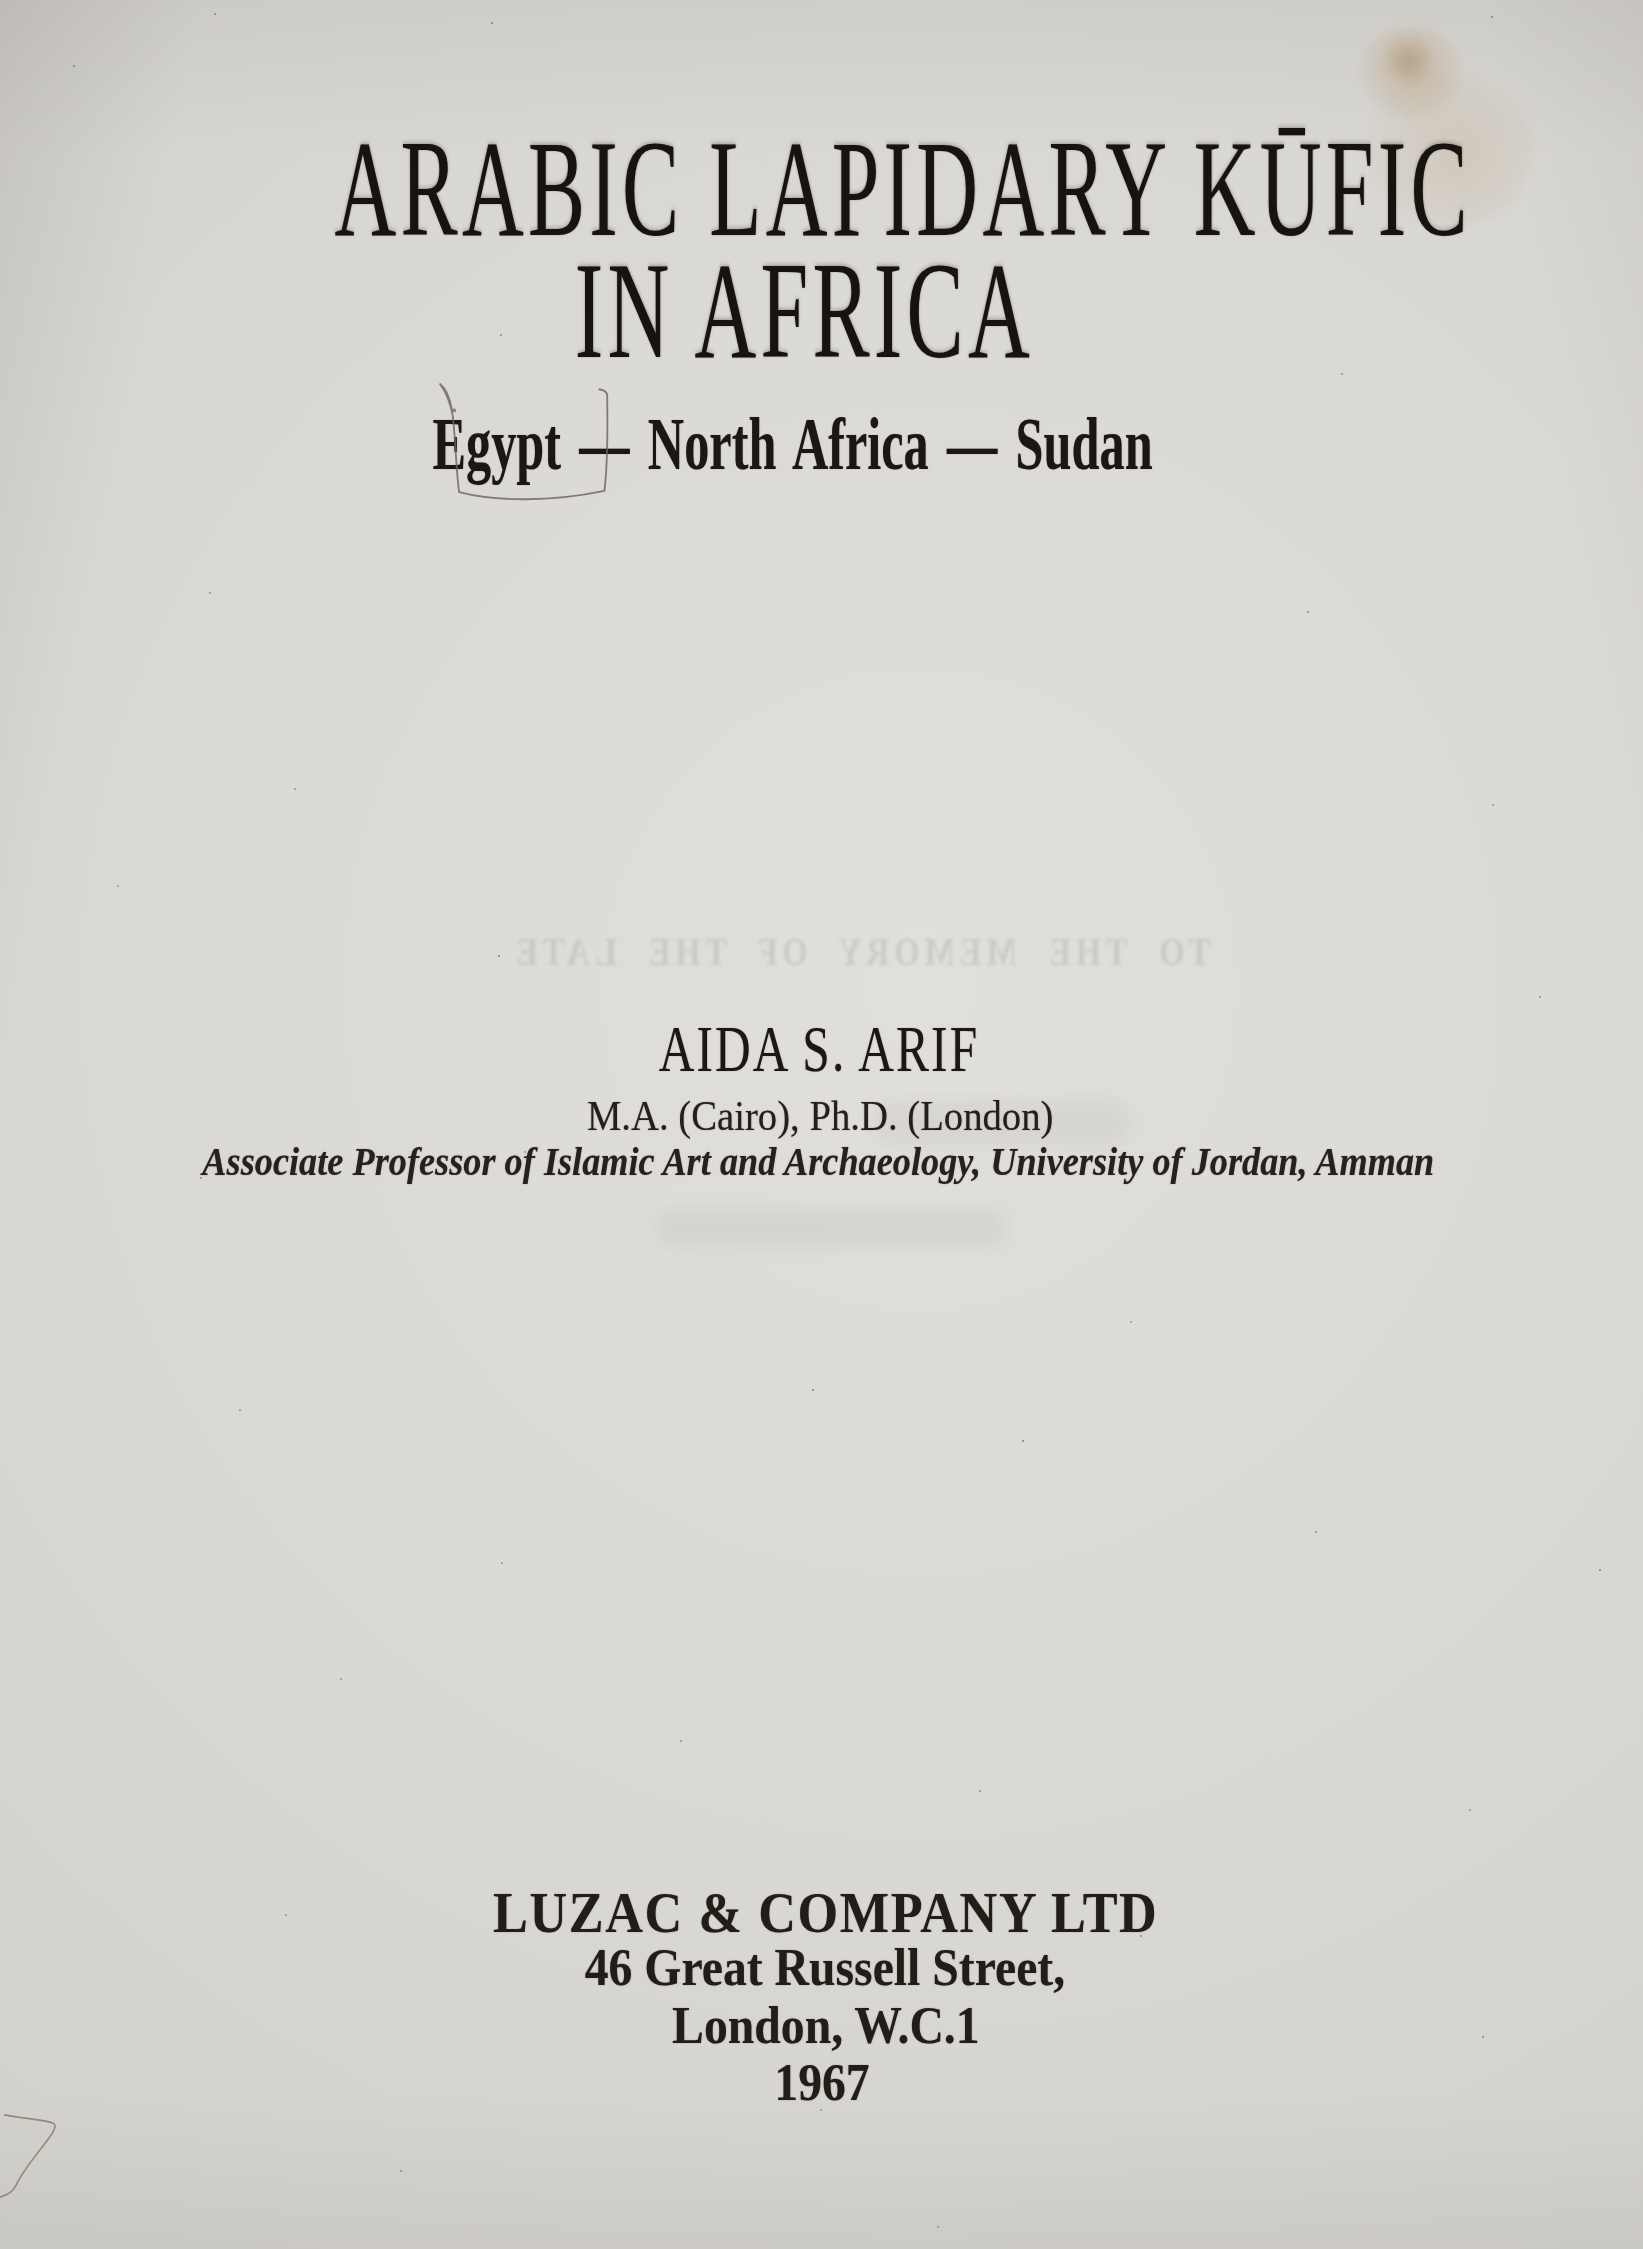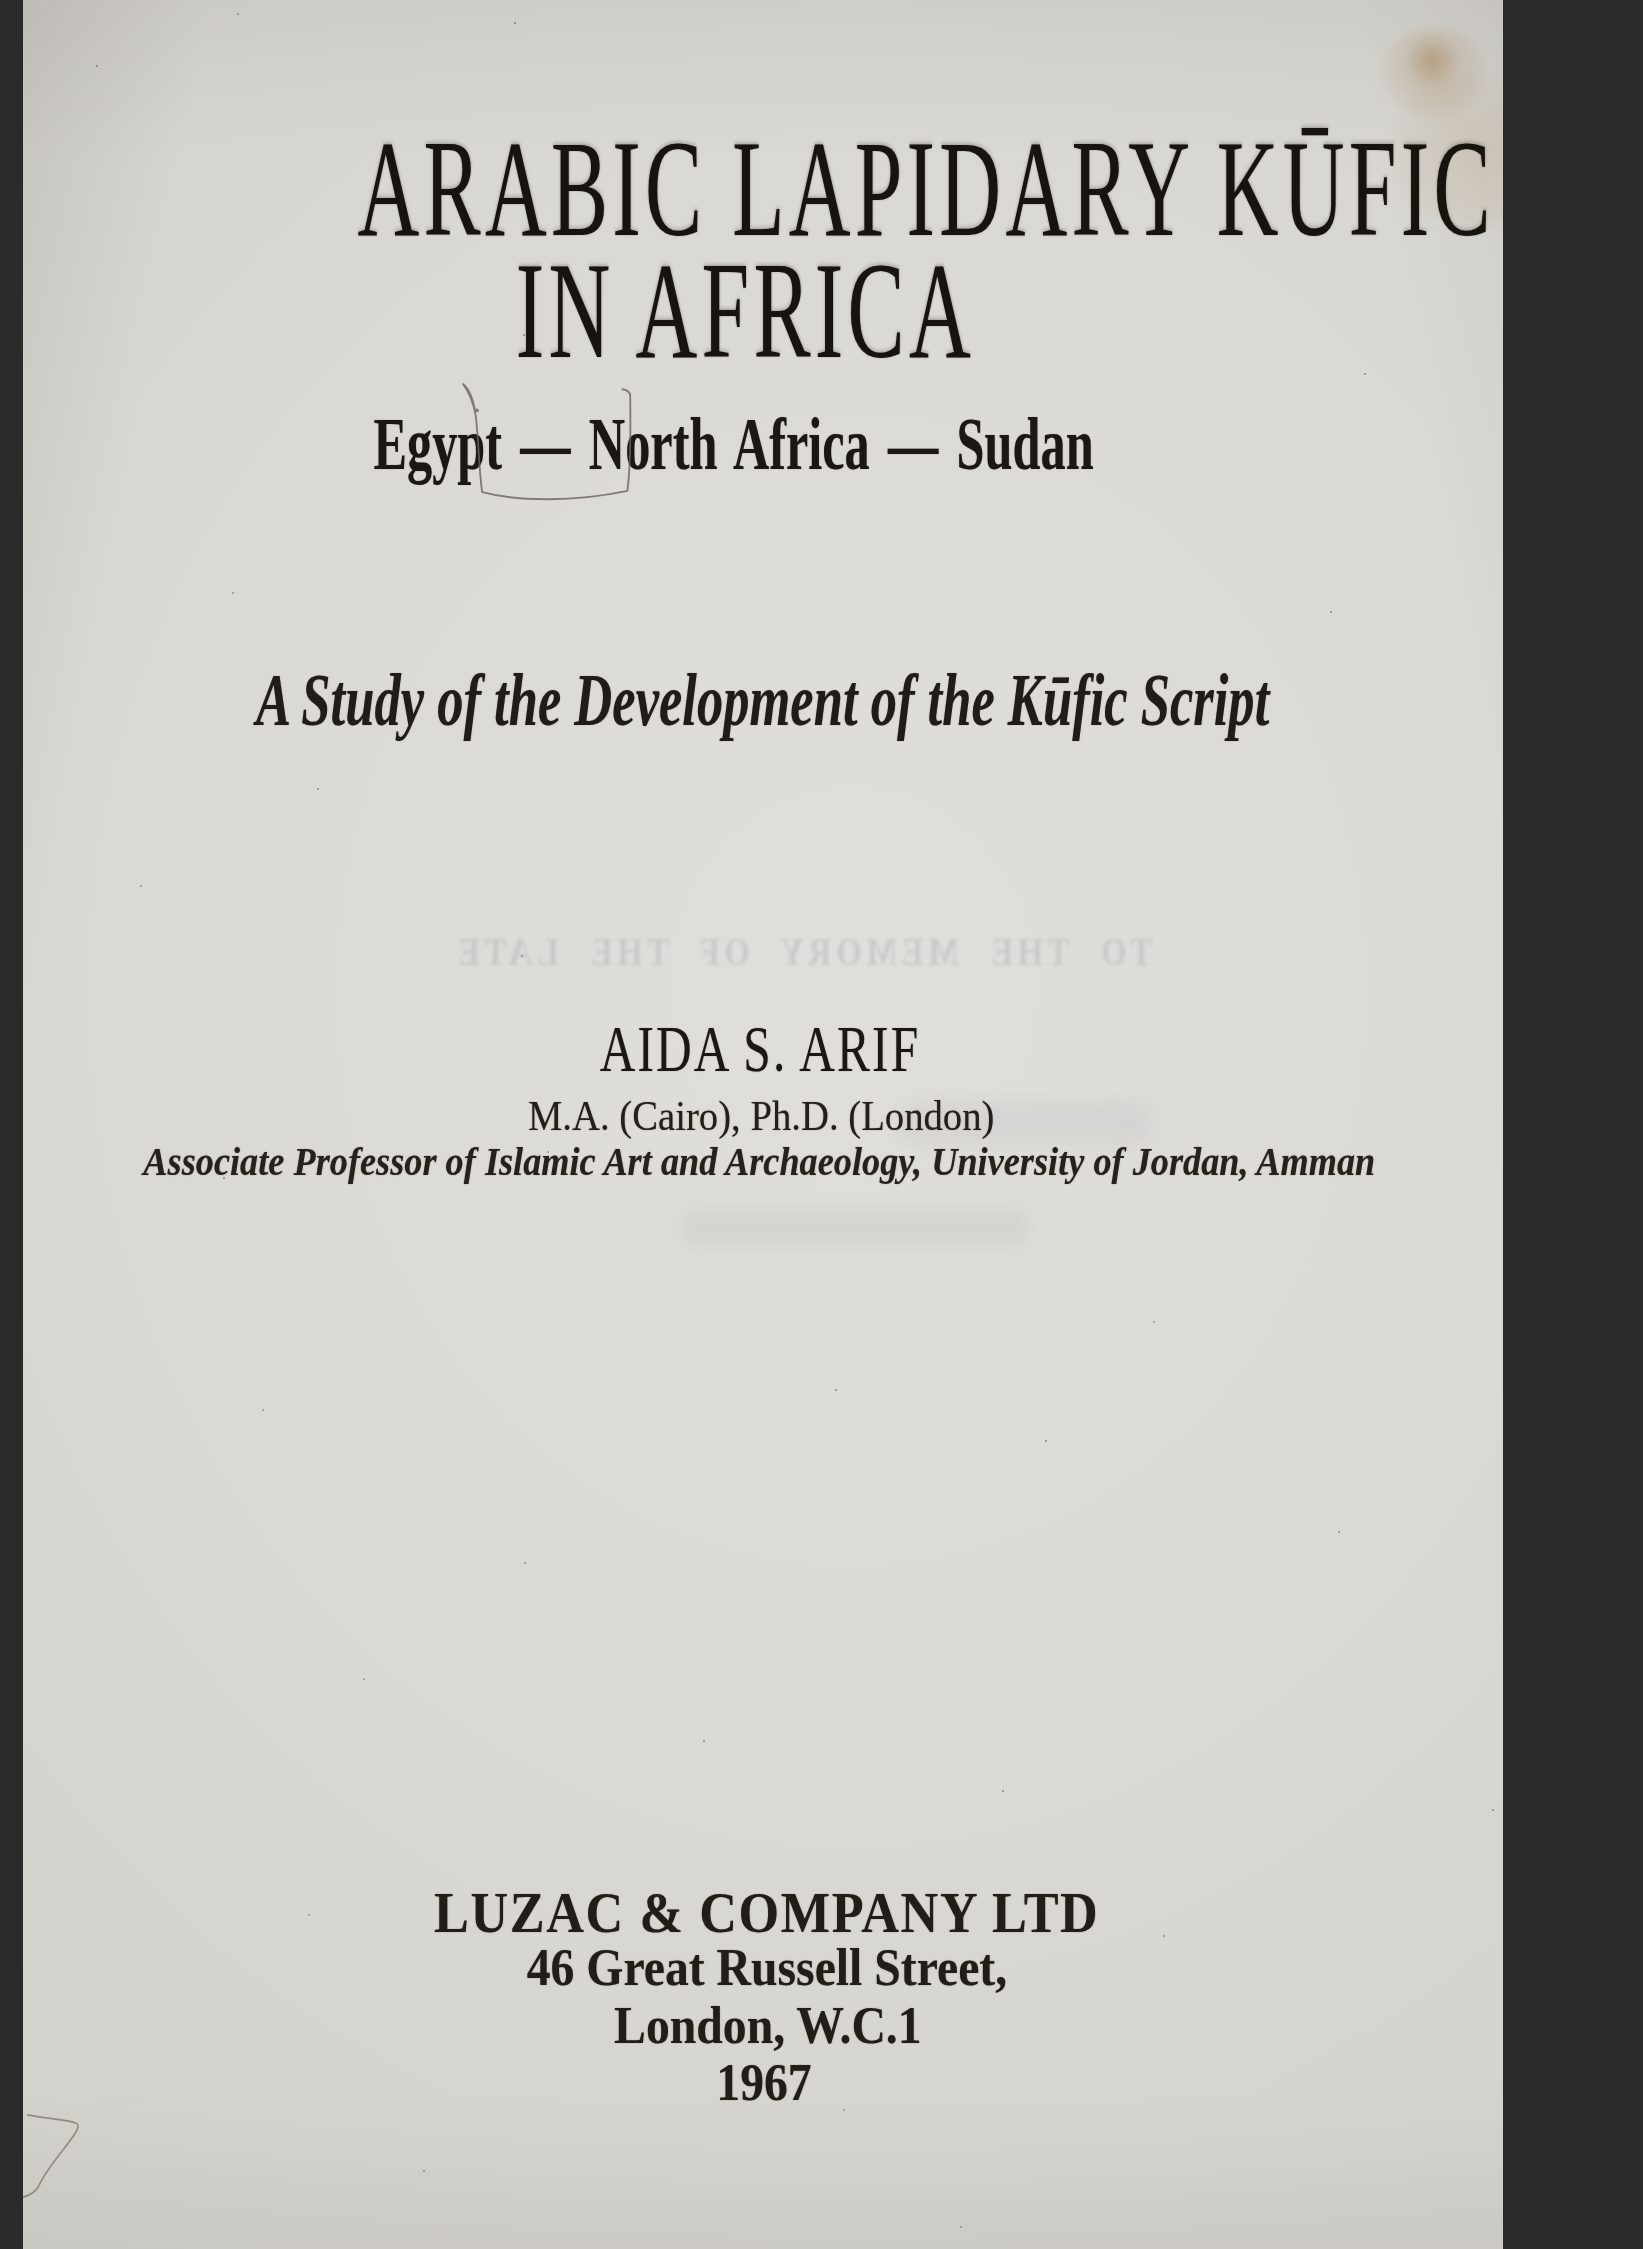--- a/index.html
+++ b/index.html
@@ -1,25 +1,24 @@
 <!DOCTYPE html>
 <html style="font-size:7.4px"><head>
 <meta charset="utf-8">
 <style>
   html, body { margin: 0; padding: 0; background: #2a2a2a; }
   .page {
     position: relative;
-    width: 1480px;
+    width: 1643px;
     height: 2250px;
     overflow: hidden;
     background:
       radial-gradient(ellipse 95% 70% at 56% 44%, #e1dfdb 0%, #dad8d4 55%, #d2d0cb 100%);
     font-family: "Liberation Serif", "DejaVu Serif", serif;
     color: var(--ink, #211e1a);
-    margin-left: 23px;
   }
   .vignette {
     position: absolute; inset: 0; pointer-events: none;
     background:
       linear-gradient(100deg, rgba(88,83,76,0.12) 0%, rgba(0,0,0,0) 10%),
       linear-gradient(260deg, rgba(88,83,76,0.06) 0%, rgba(0,0,0,0) 8%),
       linear-gradient(to bottom, rgba(88,83,76,0.07) 0%, rgba(0,0,0,0) 7%, rgba(0,0,0,0) 93%, rgba(88,83,76,0.07) 100%);
   }
   .line {
     position: absolute; left: 0; width: 100%;
@@ -117,23 +116,20 @@
 
   <svg class="overlay-svg" width="1644" height="2250" viewBox="0 0 3577 4896">
     <g stroke="#6a645c" stroke-width="4" fill="none" opacity="0.8" stroke-linecap="round" stroke-linejoin="round">
       <path d="M 958,836 C 972,856 980,876 985,905 C 992,965 992,1025 999,1071 C 1080,1092 1200,1092 1315,1068 C 1323,1005 1322,920 1321,858"></path>
       <path d="M 958,836 C 970,846 978,864 983,890"></path>
       <path d="M 1321,858 C 1318,851 1312,848 1304,847"></path>
     </g>
     <circle cx="988" cy="893" r="4" fill="#6a645c" opacity="0.8"></circle>
   </svg>
 
-  <div class="line st1 soft">
-    <span class="sq">A Study of the Development of the Kūfic Script</span>
-  </div>
 
   <div class="line auth soft">
     <span class="sq">AIDA S. ARIF</span>
   </div>
   <div class="line cred soft">
     <span class="sq">M.A. (Cairo), Ph.D. (London)</span>
   </div>
   <div class="line affil soft">
     <span class="sq">Associate Professor of Islamic Art and Archaeology, University of Jordan, Amman</span>
   </div>

